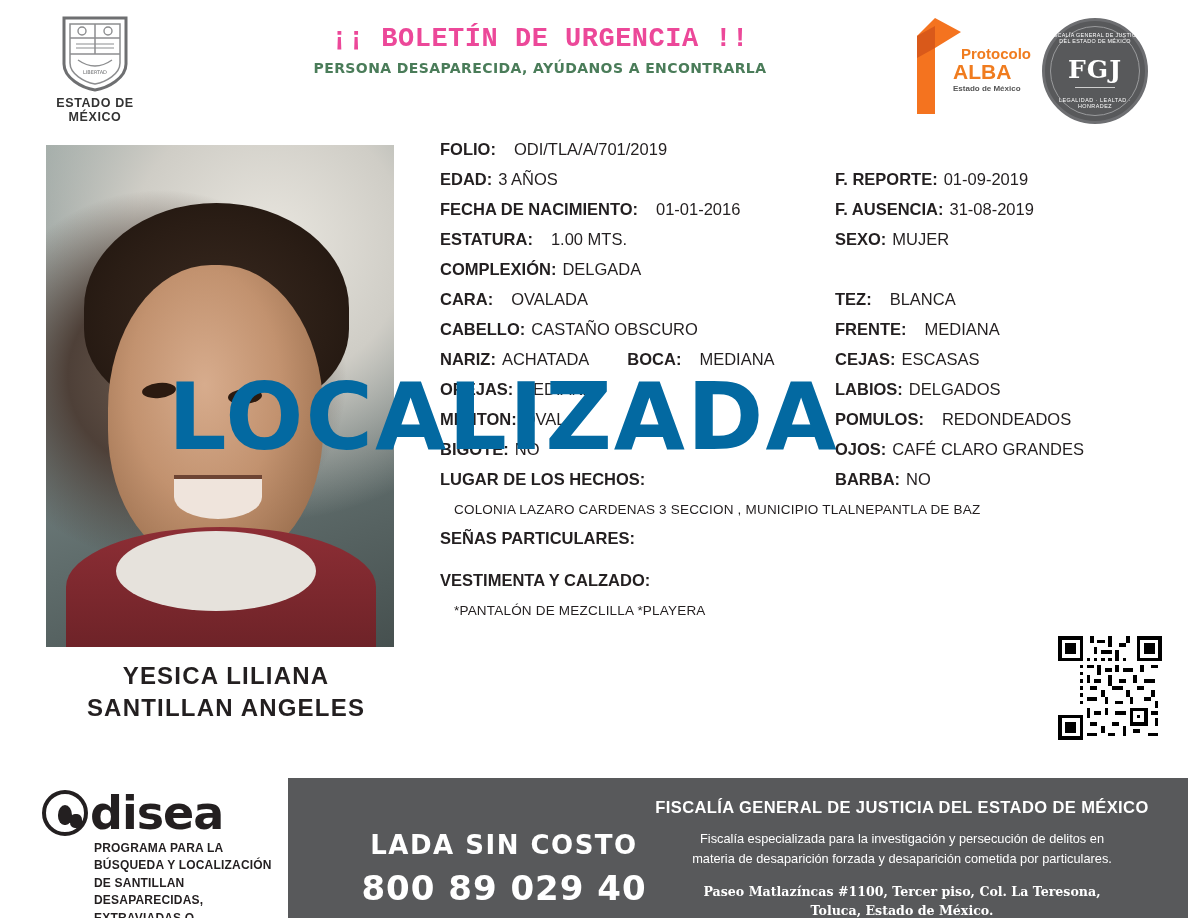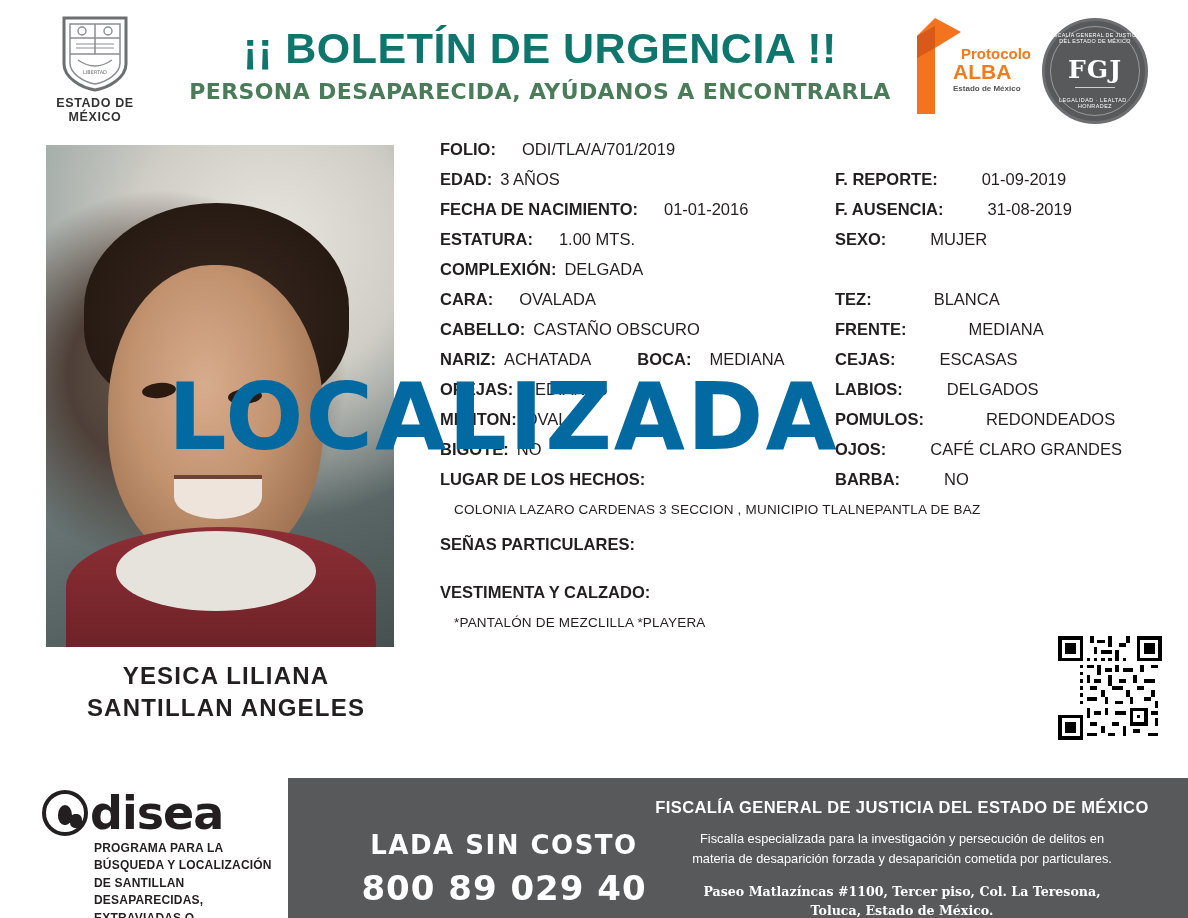--- a/index.html
+++ b/index.html
@@ -42,28 +42,28 @@
     margin-top: 4px;
   }
   .header-titles {
     position: absolute;
     left: 180px;
     top: 24px;
     width: 720px;
     text-align: center;
   }
   .title-main {
-    font-size: 43px;
-    font-weight: bold;
-    color: #0f766e;
+    font-size: 27px;
+    font-weight: bold;
+    color: #ec4899;
     letter-spacing: 0.5px;
-    font-family: Liberation Sans, sans-serif;
+    font-family: Liberation Mono, monospace;
   }
   .title-sub {
-    font-size: 22px;
+    font-size: 14px;
     font-weight: bold;
     color: #4a7c59;
     letter-spacing: 0.4px;
     margin-top: 6px;
     font-family: "DejaVu Sans", sans-serif;
   }
   .alba-logo {
     position: absolute;
     left: 905px;
     top: 18px;
@@ -245,40 +245,39 @@
     position: relative;
     display: flex;
     min-height: 30px;
     align-items: baseline;
   }
   .col-left {
     width: 395px;
     display: flex;
     align-items: baseline;
     flex-wrap: nowrap;
-    gap: 8px;
   }
   .col-right {
     flex: 1;
     display: flex;
     align-items: center;
     justify-content: flex-start;
-    gap: 44px;
   }
   .lbl {
     font-weight: bold;
     white-space: nowrap;
   }
   .val {
     white-space: nowrap;
+    margin-left: 6px;
   }
   .val.tight { margin-left: 18px; }
   .inline-pair { margin-left: 38px; display: flex; align-items: baseline; }
   .full-row {
-    margin-top: 8px;
+    margin-top: 2px;
     text-align: right;
   }
   .sub-value {
     font-size: 13.5px;
     margin-left: 14px;
     margin-top: 2px;
     letter-spacing: 0.2px;
   }
   .gap-row { height: 10px; }
 

